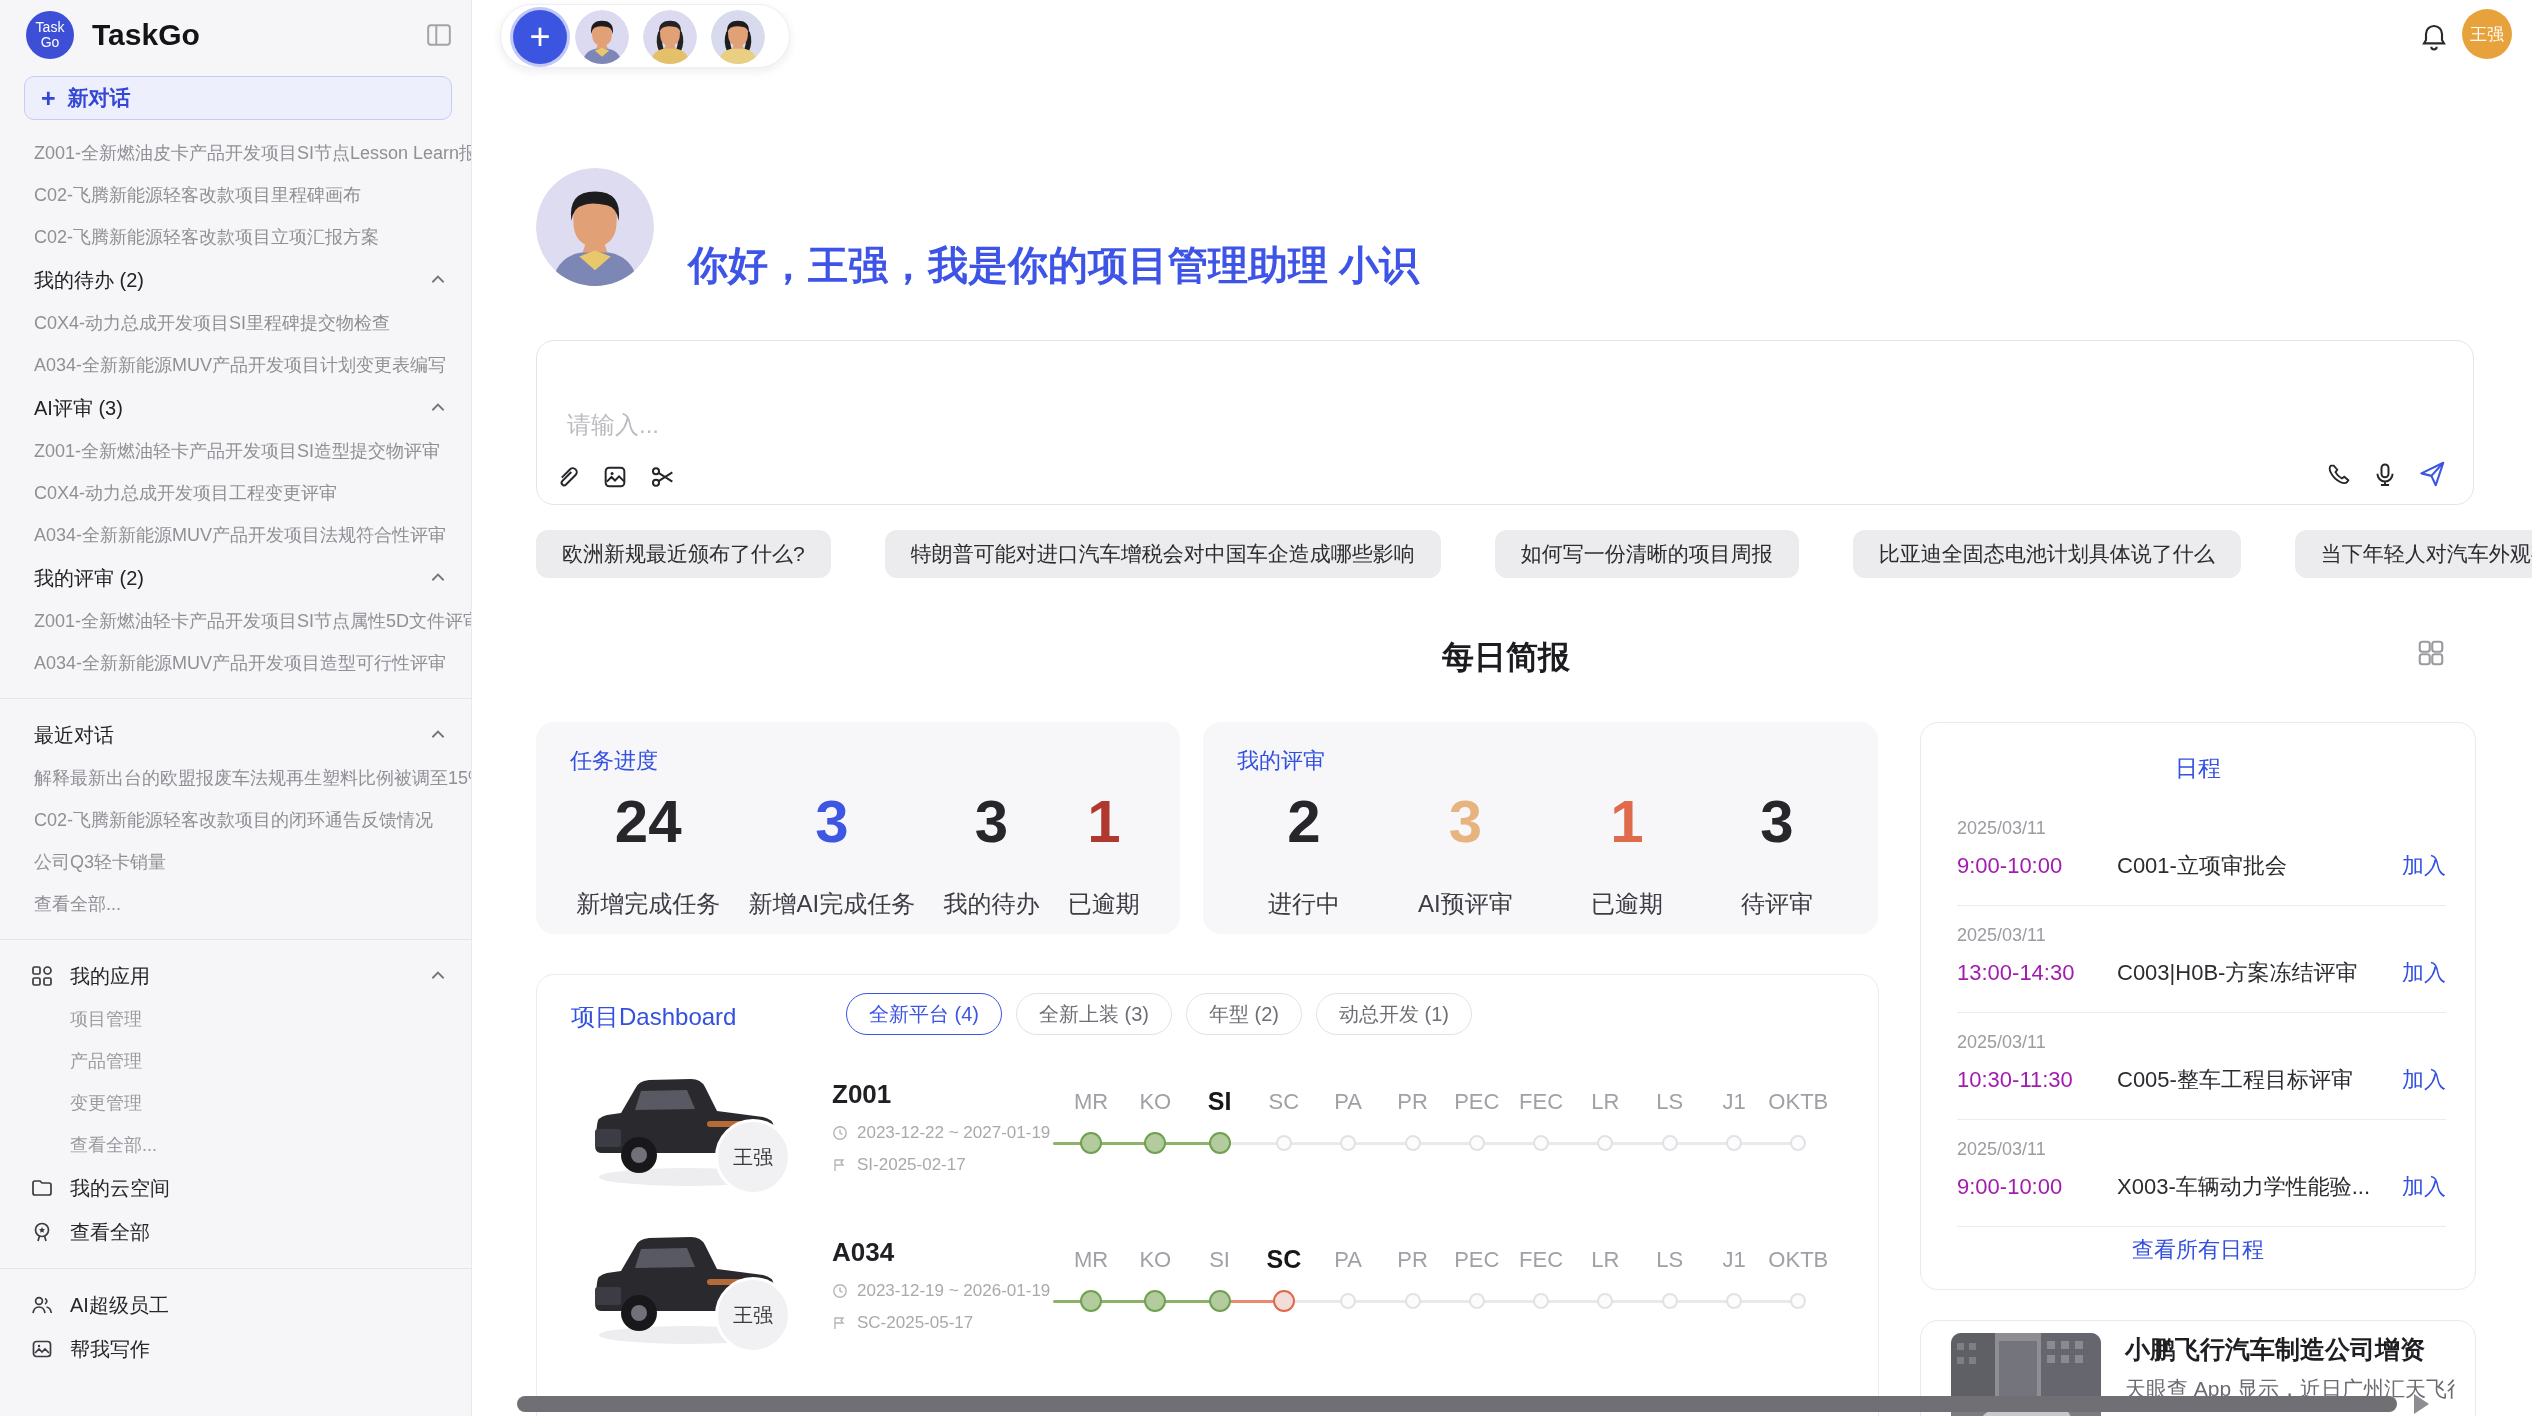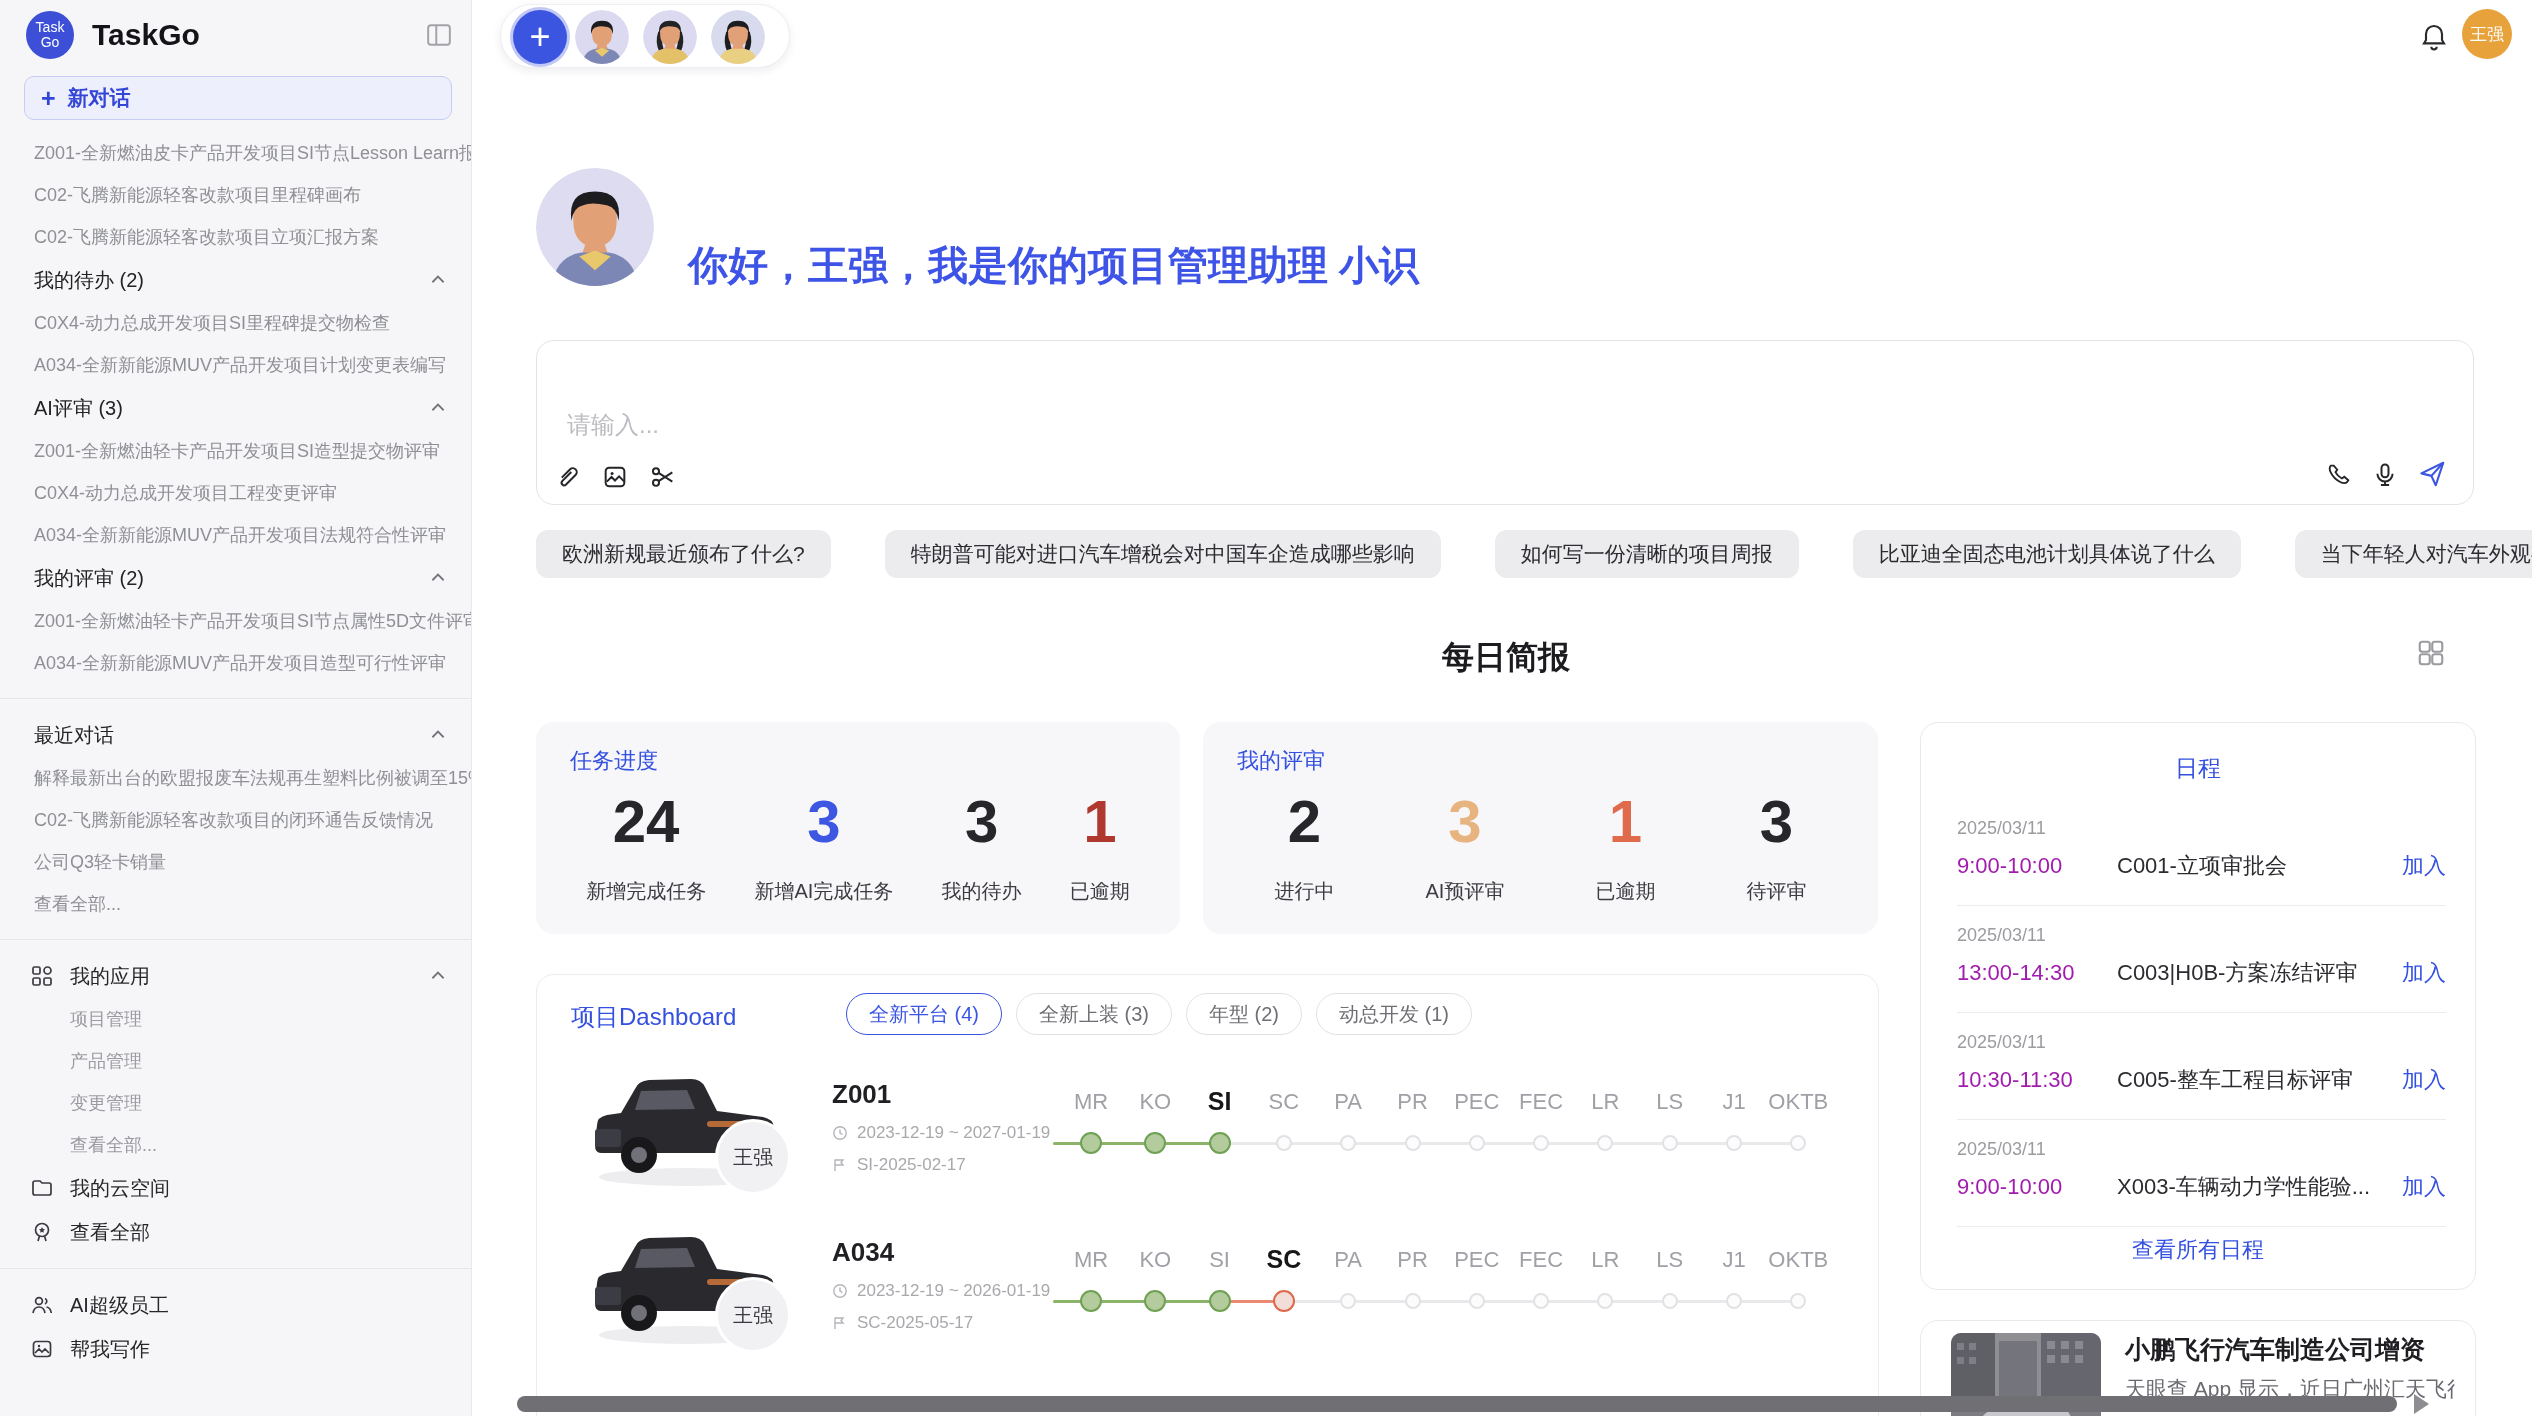--- a/index.html
+++ b/index.html
@@ -54,21 +54,21 @@
         white-space:nowrap;cursor:pointer}
 
   
   .brief-title{position:absolute;left:536px;top:636px;width:1940px;text-align:center;font-size:32px;font-weight:bold;color:#1c1c20}
   .brief-grid{position:absolute;left:2416px;top:638px;width:30px;height:30px;cursor:pointer}
   .statcard{position:absolute;top:722px;height:212px;background:#f7f7f9;border-radius:18px}
   .statcard .t{position:absolute;left:34px;top:24px;font-size:22px;color:#3450e0}
   .stats{position:absolute;left:0;right:0;top:62px;bottom:0;display:flex;justify-content:space-around;padding:0 26px}
   .stat{display:flex;flex-direction:column;align-items:center;justify-content:flex-start}
   .stat .v{font-size:60px;font-weight:600;line-height:76px}
-  .stat .l{font-size:20px;color:#3c3c42;margin-top:18px}
+  .stat .l{font-size:24px;color:#3c3c42;margin-top:28px}
 
   
   .dash{position:absolute;left:536px;top:974px;width:1343px;height:560px;background:#fff;border:1px solid #ececf0;border-radius:18px;overflow:hidden}
   .dash-title{position:absolute;left:34px;top:26px;font-size:24px;color:#3450e0}
   .filters{position:absolute;left:309px;top:18px;display:flex;gap:14px}
   .filter{height:42px;line-height:40px;padding:0 22px;border:1.5px solid #e2e2e6;border-radius:22px;font-size:20px;color:#6e6e74;background:#fff;cursor:pointer;white-space:nowrap}
   .filter.active{border-color:#3c55e2;color:#3c55e2}
   .prow{position:absolute;left:0;width:100%;height:158px}
   .truck{position:absolute;left:50px;top:2px;width:200px;height:130px}
   .owner{position:absolute;left:178px;top:58px;width:76px;height:76px;border-radius:50%;background:#f1f1f3;
@@ -398,21 +398,21 @@
             </svg></div>
           <div class="owner">王强</div>
           <div class="pcode">Z001</div>
           <div class="pmeta" style="top: 62px;">
             <span style="width: 16px; height: 16px; display: inline-flex;">
               <svg viewBox="0 0 16 16">
                 <circle cx="8" cy="8" r="6.2" fill="none" stroke="#b5b5ba" stroke-width="1.4"></circle>
                 <path d="M8 4.5V8l2.5 1.5" fill="none" stroke="#b5b5ba" stroke-width="1.4"></path>
               </svg>
             </span>
-            <span>2023-12-19 ~ 2027-01-19</span>
+            <span>2023-12-22 ~ 2027-01-19</span>
           </div>
           <div class="pmeta" style="top: 94px;">
             <span style="width: 16px; height: 16px; display: inline-flex;">
               <svg viewBox="0 0 16 16">
                 <path d="M3 14V2.5" stroke="#b5b5ba" stroke-width="1.4"></path>
                 <path d="M3 3h8l-2 2.5 2 2.5H3" fill="none" stroke="#b5b5ba" stroke-width="1.4"></path>
               </svg>
             </span>
             <span>SI-2025-02-17</span>
           </div>

